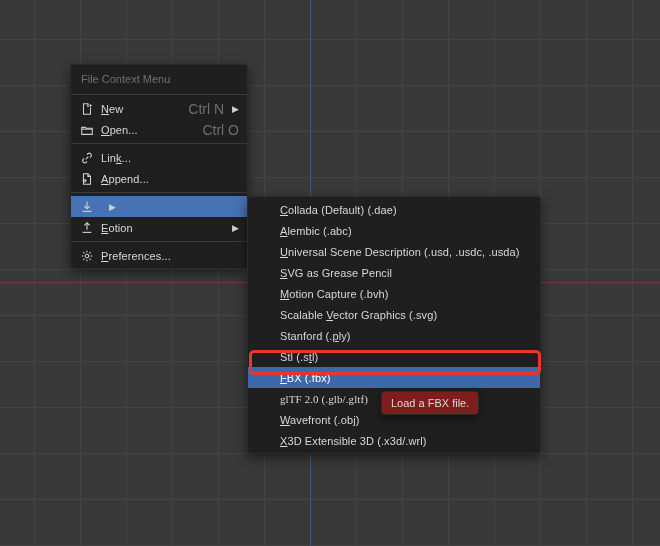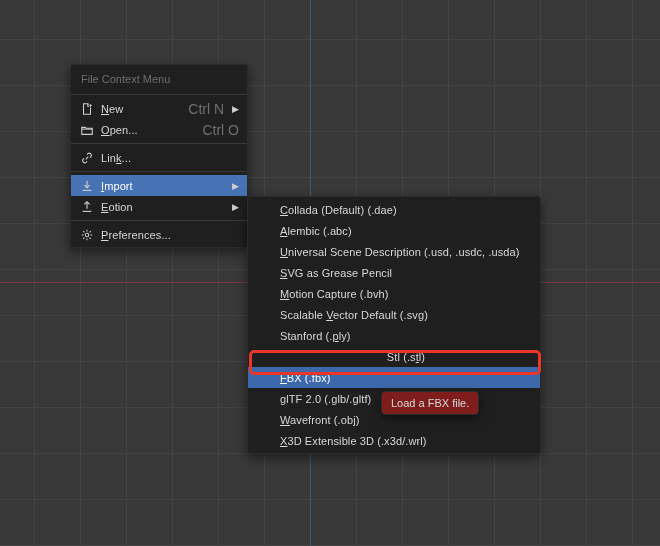--- a/index.html
+++ b/index.html
@@ -155,32 +155,42 @@
     <span class="icon">
       <svg width="14" height="14" viewBox="0 0 16 16" fill="none" stroke="currentColor" stroke-width="1.3">
         <path d="M6.5 9.5l3-3"></path>
           <path d="M8 4l1-1a2.5 2.5 0 013.5 3.5l-1 1"></path>
           <path d="M8 12l-1 1A2.5 2.5 0 013.5 9.5l1-1"></path>
       </svg>
     </span>
     <span class="label"><span>Lin</span><span class="u">k</span><span>...</span></span>
   </div>
 
+  <div class="menu-item">
+    <span class="icon">
+      <svg width="14" height="14" viewBox="0 0 16 16" fill="none" stroke="currentColor" stroke-width="1.2">
+        <path d="M4 2h5l3 3v9H4z"></path>
+          <path d="M9 2v3h3"></path>
+          <path d="M3 10l4 0"></path>
+          <path d="M5 8l2 2-2 2"></path>
+      </svg>
+    </span>
+    <span class="label"><span></span><span class="u">A</span><span>ppend...</span></span>
+  </div>
 
   <div class="menu-sep"></div>
 
   <div class="menu-item highlight">
     <span class="icon">
       <svg width="14" height="14" viewBox="0 0 16 16" fill="none" stroke="currentColor" stroke-width="1.3">
         <path d="M8 2v8"></path>
           <path d="M5 7l3 3 3-3"></path>
           <path d="M3 13h10"></path>
       </svg>
     </span>
-    <span class="label"><span></span><span class="u">I</span><span>mport</span></span>
     <span class="arrow">▶</span>
   </div>
 
   <div class="menu-item">
     <span class="icon">
       <svg width="14" height="14" viewBox="0 0 16 16" fill="none" stroke="currentColor" stroke-width="1.3">
         <path d="M8 10V2"></path>
           <path d="M5 5l3-3 3 3"></path>
           <path d="M3 13h10"></path>
       </svg>
@@ -213,32 +223,32 @@
     <div class="menu-item" style="padding-left: 32px;">
       <span class="label"><span></span><span class="u">U</span><span>niversal Scene Description (.usd, .usdc, .usda)</span></span>
     </div>
     <div class="menu-item" style="padding-left: 32px;">
       <span class="label"><span></span><span class="u">S</span><span>VG as Grease Pencil</span></span>
     </div>
     <div class="menu-item" style="padding-left: 32px;">
       <span class="label"><span></span><span class="u">M</span><span>otion Capture (.bvh)</span></span>
     </div>
     <div class="menu-item" style="padding-left: 32px;">
-      <span class="label"><span>Scalable </span><span class="u">V</span><span>ector Default (.svg)</span></span>
+      <span class="label"><span>Scalable </span><span class="u">V</span><span>ector Graphics (.svg)</span></span>
     </div>
     <div class="menu-item" style="padding-left: 32px;">
       <span class="label"><span>Stanford (.</span><span class="u">p</span><span>ly)</span></span>
     </div>
-    <div class="menu-item" style="padding-left: 32px; text-align: center;">
+    <div class="menu-item" style="padding-left: 32px;">
       <span class="label"><span>Stl (.s</span><span class="u">t</span><span>l)</span></span>
     </div>
     <div class="menu-item selected-import" style="padding-left: 32px; align-items: center;">
       <span class="label"><span></span><span class="u">F</span><span>BX (.fbx)</span></span>
     </div>
-    <div class="menu-item" style="padding-left: 32px;">
+    <div class="menu-item" style="padding-left: 32px; font-family: Liberation Serif, serif;">
       <span class="label"><span></span><span class="u">g</span><span>lTF 2.0 (.glb/.gltf)</span></span>
     </div>
     <div class="menu-item" style="padding-left: 32px;">
       <span class="label"><span></span><span class="u">W</span><span>avefront (.obj)</span></span>
     </div>
     <div class="menu-item" style="padding-left: 32px;">
       <span class="label"><span></span><span class="u">X</span><span>3D Extensible 3D (.x3d/.wrl)</span></span>
     </div>
   </div>
 

